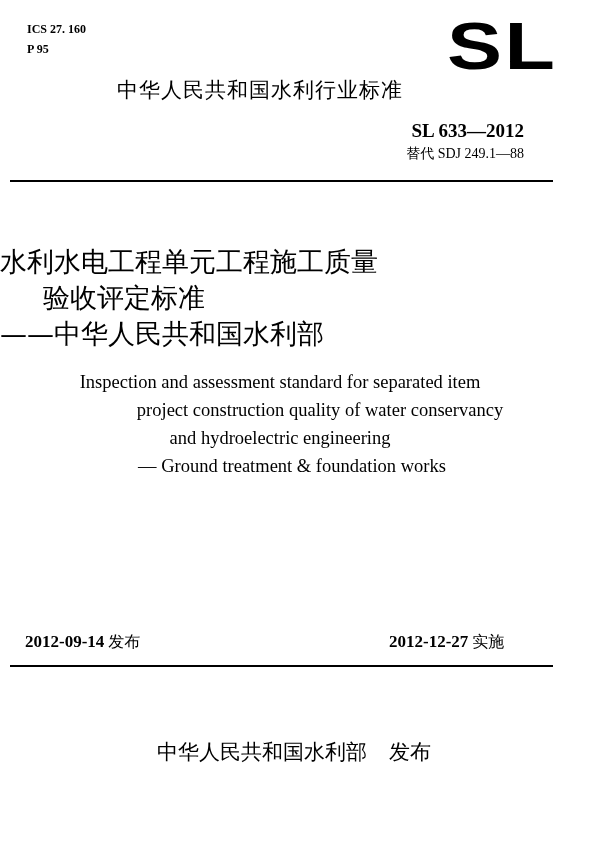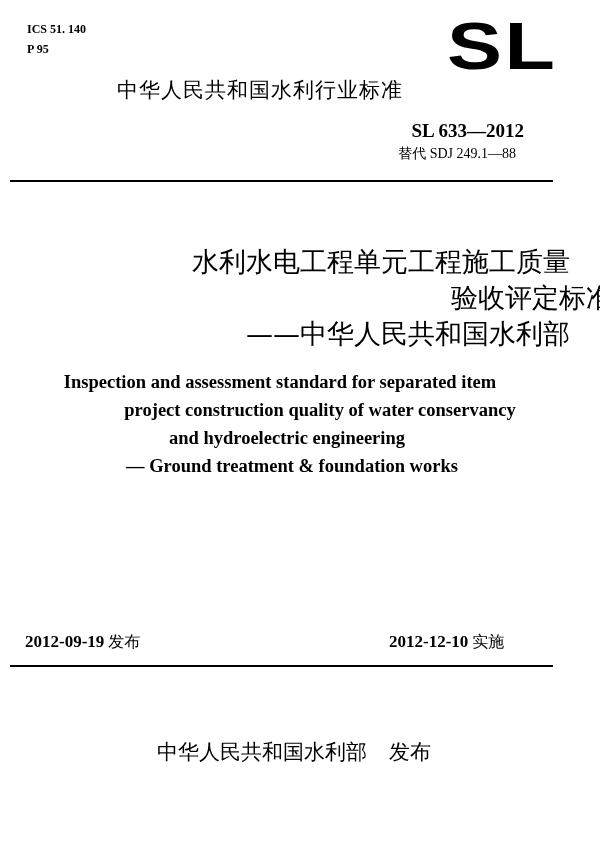--- a/index.html
+++ b/index.html
@@ -4,60 +4,60 @@
   <style>
     html, body { margin: 0; padding: 0; background: #ffffff; }
     body { width: 600px; height: 848px; position: relative; overflow: hidden; color: #000; }
     .abs { position: absolute; }
     .serif { font-family: "Liberation Serif", "DejaVu Serif", serif; }
     .sans { font-family: "DejaVu Sans", "Liberation Sans", sans-serif; }
     .code { left: 27px; font-size: 12px; font-weight: bold; }
     .logo { left: 447px; top: 18px; font-family: "Liberation Sans", sans-serif; font-weight: 900; font-size: 66px; letter-spacing: 2px; line-height: 56px; transform: scaleX(1.25); transform-origin: left top; }
     .industry { left: 0; width: 504px; top: 76px; text-align: center; font-size: 21px; padding-left: 16px; box-sizing: border-box; letter-spacing: 1px; }
     .stdno { right: 76px; top: 120px; font-size: 19px; font-weight: bold; text-align: left; }
-    .replace { right: 84px; top: 145px; font-size: 14px; text-align: right; }
+    .replace { right: 76px; top: 145px; font-size: 14px; text-align: right; }
     .rule { left: 10px; width: 543px; height: 2px; background: #000; }
-    .title-zh { left: 0; width: 570px; text-align: right; font-size: 27px; line-height: 36px; }
-    .title-en { left: 0; width: 560px; text-align: center; font-size: 18.5px; font-weight: bold; line-height: 28px; }
+    .title-zh { left: 0; width: 570px; text-align: left; font-size: 27px; line-height: 36px; }
+    .title-en { left: 0; width: 560px; text-align: center; font-size: 18.5px; font-weight: normal; line-height: 28px; }
     .date { top: 632px; font-size: 17px; font-weight: bold; }
     .date .lbl { font-family: "DejaVu Sans", sans-serif; font-weight: normal; font-size: 16px; margin-left: 4px; }
     .issuer { left: 0; width: 600px; text-align: center; top: 738px; font-size: 21px; padding-right: 12px; box-sizing: border-box; }
     .issuer .gap { display: inline-block; width: 22px; }
   </style>
 </head>
 <body>
 
 <div>
 
-  <div class="abs serif code" style="top:22px;">ICS 51. 140</div>
+  <div class="abs serif code" style="top:22px;">ICS 27. 160</div>
   <div class="abs serif code" style="top:42px;">P 95</div>
 
   <div class="abs logo">SL</div>
 
   <div class="abs sans industry">中华人民共和国水利行业标准</div>
 
   <div class="abs serif stdno">SL 633—2012</div>
   <div class="abs serif replace">替代 SDJ 249.1—88</div>
 
   <div class="abs rule" style="top:180px;"></div>
 
   <div class="abs sans title-zh" style="top:244px;">水利水电工程单元工程施工质量</div>
   <div class="abs sans title-zh" style="top:280px;margin-left:43px;">验收评定标准</div>
   <div class="abs sans title-zh" style="top:316px;">——中华人民共和国水利部</div>
 
   <div class="abs serif title-en" style="top:368px;">Inspection and assessment standard for separated item</div>
   <div class="abs serif title-en" style="top:396px;margin-left:40px;">project construction quality of water conservancy</div>
-  <div class="abs serif title-en" style="top:424px;margin-left:7px;">and hydroelectric engineering</div>
+  <div class="abs serif title-en" style="top:424px;">and hydroelectric engineering</div>
   <div class="abs serif title-en" style="top:452px;margin-left:12px;">— Ground treatment &amp; foundation works</div>
 
   <div class="abs serif date" style="left:25px;">
-    <span>2012-09-19</span><span class="lbl">发布</span>
+    <span>2012-09-14</span><span class="lbl">发布</span>
   </div>
   <div class="abs serif date" style="left:389px;">
-    <span>2012-12-10</span><span class="lbl">实施</span>
+    <span>2012-12-27</span><span class="lbl">实施</span>
   </div>
 
   <div class="abs rule" style="top:665px;"></div>
 
   <div class="abs sans issuer">
     <span>中华人民共和国水利部</span><span class="gap"></span><span>发布</span>
   </div>
 
 </div>
 

